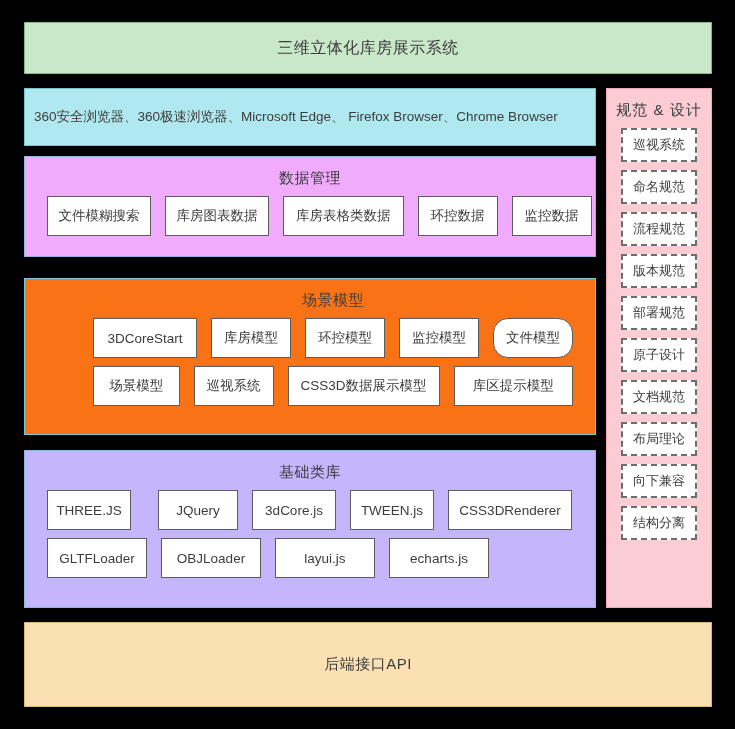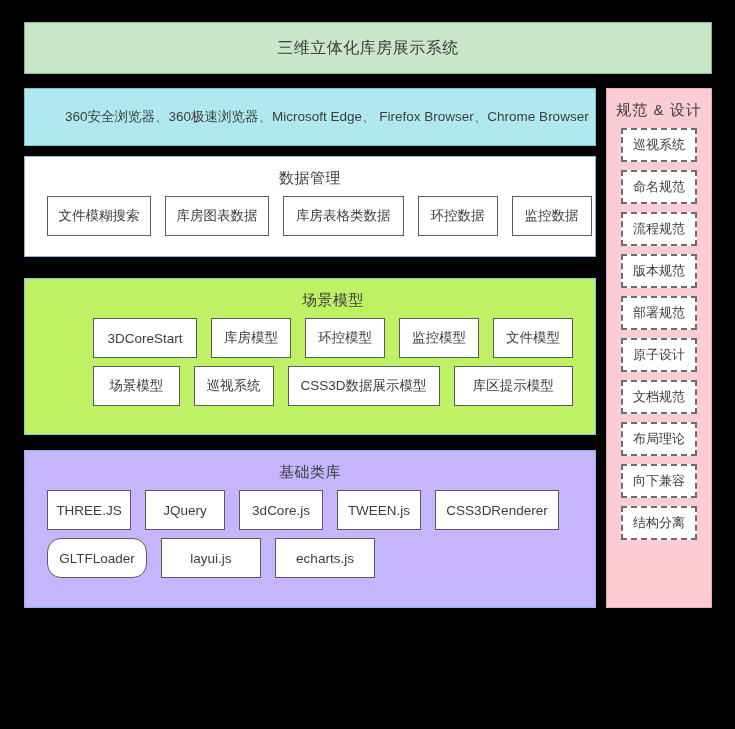--- a/index.html
+++ b/index.html
@@ -58,44 +58,44 @@
     top: 88px;
     width: 572px;
     height: 58px;
     background: #b0e8ef;
     border: 1px solid #74c3ce;
     justify-content: center;
     align-items: flex-start;
   }
   #browser-text {
     font-size: 13.5px;
-    padding-left: 40px;
+    padding-left: 9px;
     text-align: left;
     width: 100%;
     color: #3d3d3d;
   }
 
   
   #data-band {
     left: 24px;
     top: 156px;
     width: 572px;
     height: 101px;
-    background: #ffffff;
+    background: #f0abfc;
     border: 1px solid #8fb4dd;
   }
   #data-band .band-title { margin-top: 12px; }
 
   
   #scene-band {
     left: 24px;
     top: 278px;
     width: 572px;
     height: 157px;
-    background: #bef264;
+    background: #f97316;
     border: 1px solid #78ccd6;
     padding-left: 46px;
   }
   #scene-band .band-title { margin-top: 12px; }
 
   
   #lib-band {
     left: 24px;
     top: 450px;
     width: 572px;
@@ -144,34 +144,34 @@
   #data-row .node:nth-child(1) { width: 104px; }
   #data-row .node:nth-child(2) { width: 104px; }
   #data-row .node:nth-child(3) { width: 122px; }
   #data-row .node:nth-child(4) { width: 88px; }
   #data-row .node:nth-child(5) { width: 88px; }
 
   #scene-row-1 .node:nth-child(1) { width: 116px; }
   #scene-row-1 .node:nth-child(2) { width: 86px; text-align: right; }
   #scene-row-1 .node:nth-child(3) { width: 86px; }
   #scene-row-1 .node:nth-child(4) { width: 86px; }
-  #scene-row-1 .node:nth-child(5) { width: 86px; }
+  #scene-row-1 .node:nth-child(5) { width: 86px; border-radius: 15px; }
 
   #scene-row-2 .node:nth-child(1) { width: 96px; }
   #scene-row-2 .node:nth-child(2) { width: 86px; }
   #scene-row-2 .node:nth-child(3) { width: 152px; }
   #scene-row-2 .node:nth-child(4) { width: 134px; }
 
   #lib-row-1 .node:nth-child(1) { width: 84px; }
-  #lib-row-1 .node:nth-child(2) { width: 80px; }
+  #lib-row-1 .node:nth-child(2) { width: 80px; margin-left: 13px; }
   #lib-row-1 .node:nth-child(3) { width: 84px; }
   #lib-row-1 .node:nth-child(4) { width: 84px; }
   #lib-row-1 .node:nth-child(5) { width: 124px; }
 
-  #lib-row-2 .node:nth-child(1) { width: 100px; border-radius: 14px; }
+  #lib-row-2 .node:nth-child(1) { width: 100px; }
   #lib-row-2 .node:nth-child(2) { width: 100px; }
   #lib-row-2 .node:nth-child(3) { width: 100px; padding-left: 12px; }
   #lib-row-2 .node:nth-child(4) { width: 100px; }
 
   
   #spec-panel {
     position: absolute;
     left: 606px;
     top: 88px;
     width: 106px;
@@ -248,25 +248,29 @@
     <div class="band-title">基础类库</div>
     <div class="node-row" id="lib-row-1">
       <div class="node">THREE.JS</div>
       <div class="node">JQuery</div>
       <div class="node">3dCore.js</div>
       <div class="node">TWEEN.js</div>
       <div class="node">CSS3DRenderer</div>
     </div>
     <div class="node-row" id="lib-row-2">
       <div class="node">GLTFLoader</div>
+      <div class="node">OBJLoader</div>
       <div class="node">layui.js</div>
       <div class="node">echarts.js</div>
     </div>
   </div>
 
+  <div class="band" id="api-band">
+    <div class="band-title">后端接口API</div>
+  </div>
 
   <div id="spec-panel">
     <div id="spec-title">规范 &amp; 设计</div>
     <div class="spec-item">巡视系统</div>
     <div class="spec-item">命名规范</div>
     <div class="spec-item">流程规范</div>
     <div class="spec-item">版本规范</div>
     <div class="spec-item">部署规范</div>
     <div class="spec-item">原子设计</div>
     <div class="spec-item">文档规范</div>

